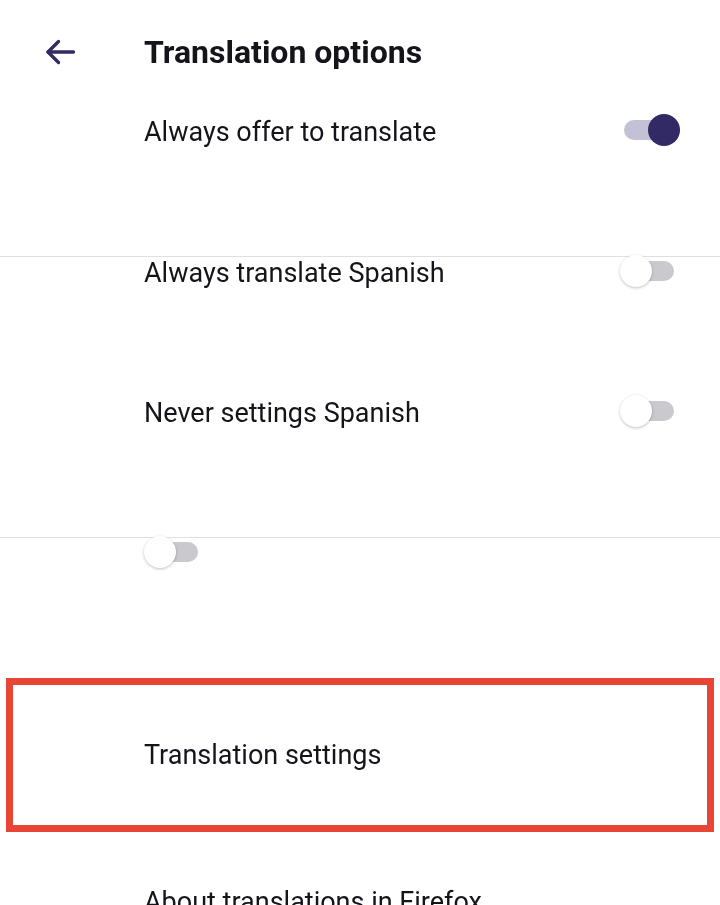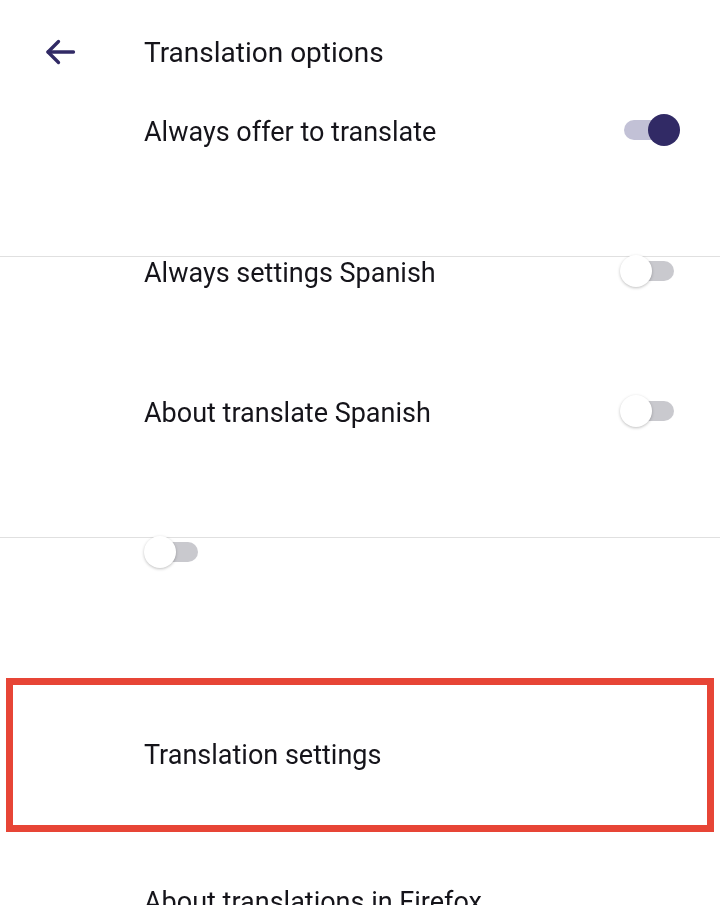--- a/index.html
+++ b/index.html
@@ -22,22 +22,22 @@
     .back-button {
       width: 48px;
       height: 48px;
       display: flex;
       align-items: center;
       justify-content: center;
       cursor: pointer;
       margin-right: 60px;
     }
     .page-title {
-      font-size: 28px;
-      font-weight: 400;
+      font-size: 32px;
+      font-weight: 700;
       color: #15141a;
     }
     .item-row {
       display: flex;
       align-items: flex-start;
       justify-content: space-between;
       padding: 0 36px 0 144px;
       height: 140px;
     }
     .item-label {
@@ -121,29 +121,29 @@
   <span class="item-label">Always offer to translate</span>
   <div class="toggle on">
     <div class="toggle-track"></div>
     <div class="toggle-thumb"></div>
   </div>
 </div>
 
 <div class="divider"></div>
 
 <div class="item-row">
-  <span class="item-label">Always settings Spanish</span>
+  <span class="item-label">Always translate Spanish</span>
   <div class="toggle off">
     <div class="toggle-track"></div>
     <div class="toggle-thumb"></div>
   </div>
 </div>
 
 <div class="item-row">
-  <span class="item-label">About translate Spanish</span>
+  <span class="item-label">Never settings Spanish</span>
   <div class="toggle off">
     <div class="toggle-track"></div>
     <div class="toggle-thumb"></div>
   </div>
 </div>
 
 <div class="divider"></div>
 
 <div class="item-row">
   <div class="toggle off">

